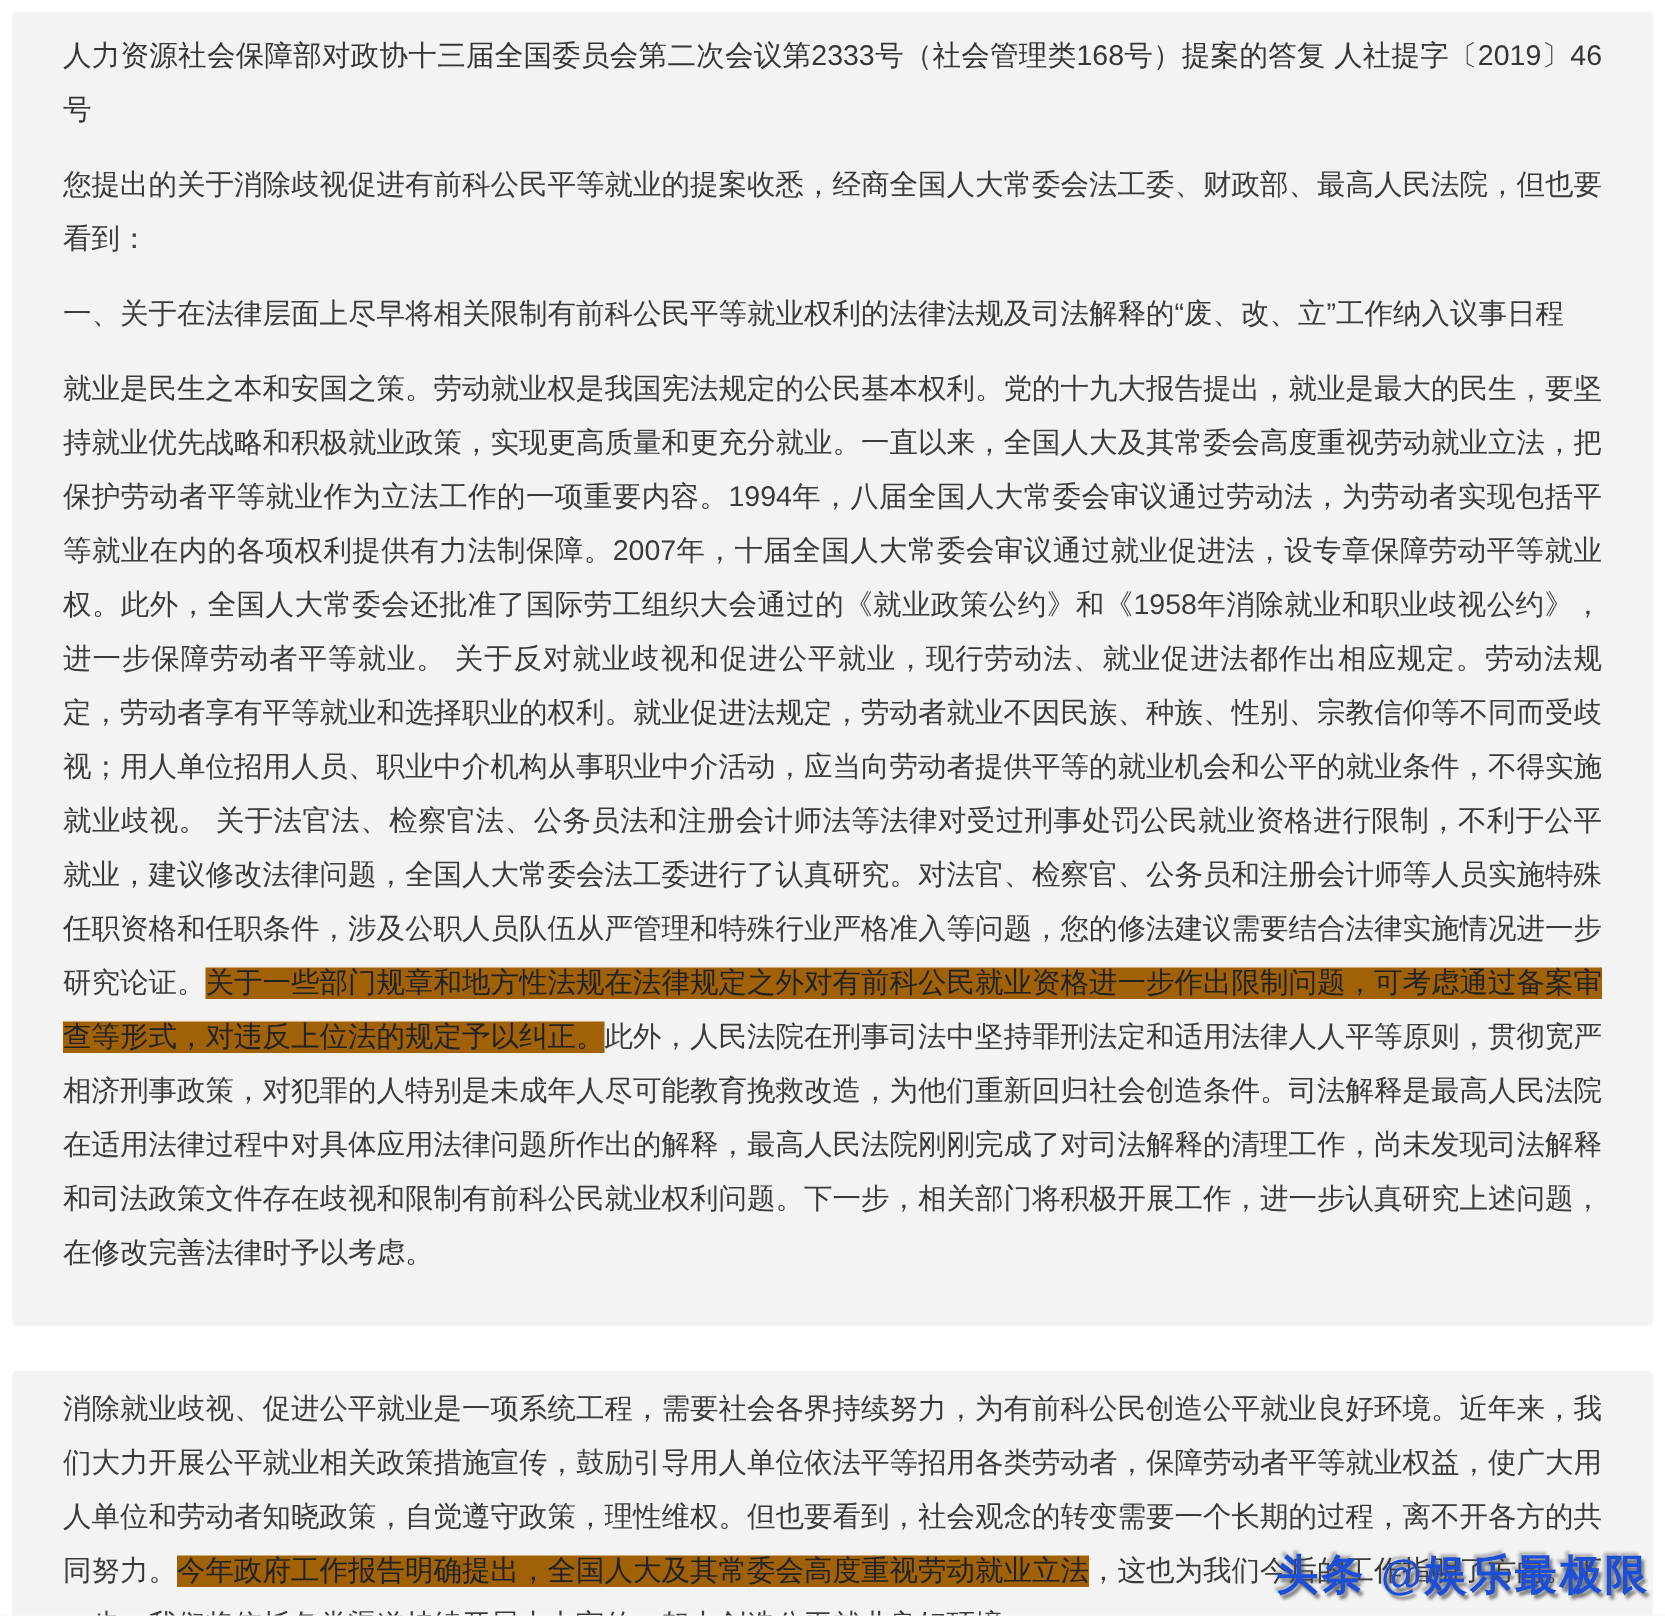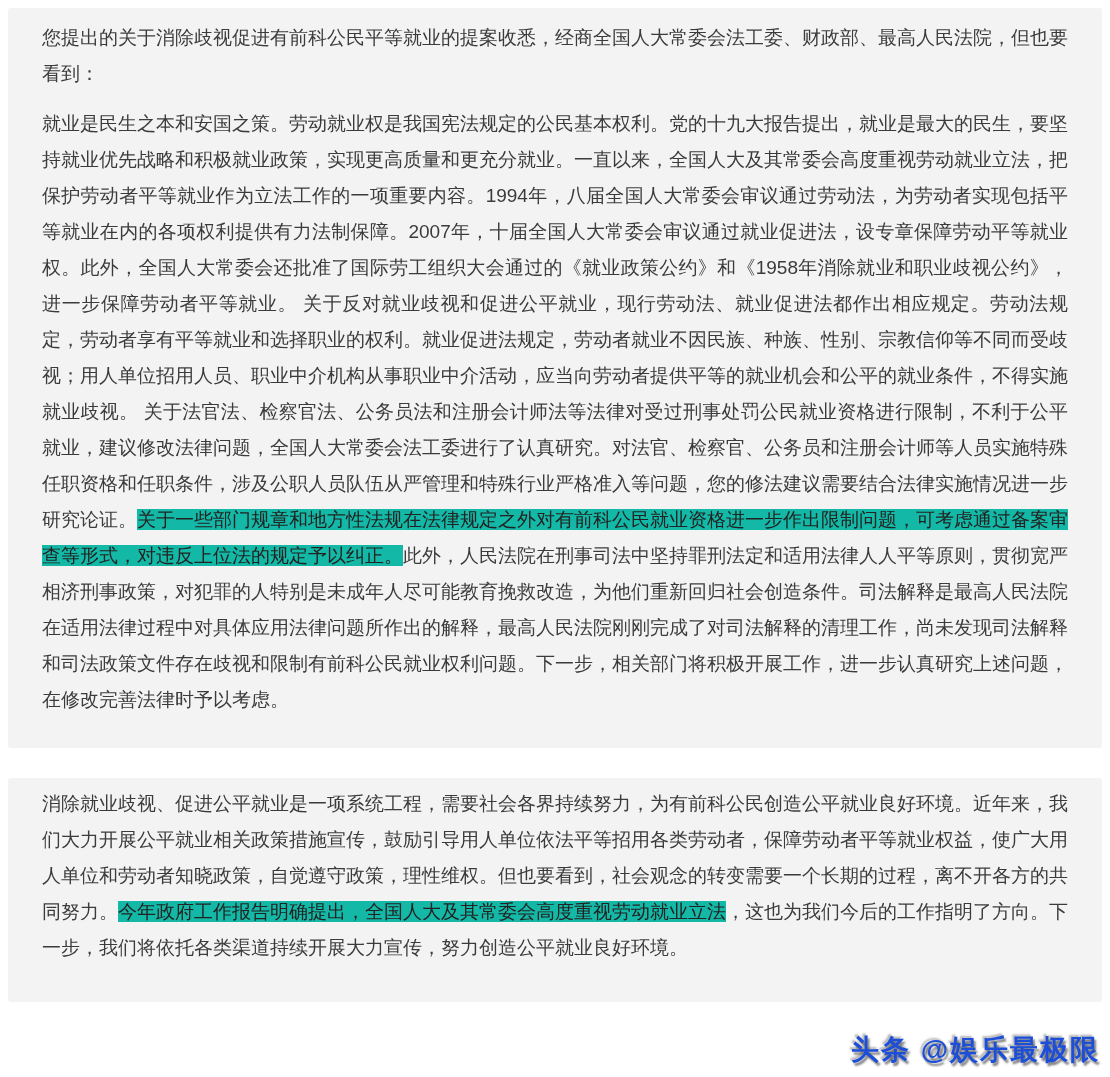--- a/index.html
+++ b/index.html
@@ -19,41 +19,43 @@
     border-radius: 3px;
     padding: 12px 34px 16px;
     font-size: 19px;
     line-height: 36px;
     text-align: justify;
   }
   .block-2 { margin-top: 30px; padding-top: 8px; padding-bottom: 22px; }
   .block p { margin: 0 0 14px; }
   .doc-title { margin: 6px 0 21px; color: #353535; }
   .body-para { margin-bottom: 0; }
-  .hl { background: #14b8a6; color: #222222; }
+  .hl { background: #a16207; color: #222222; }
   .watermark {
     position: absolute;
     right: 10px;
     bottom: 16px;
     font-size: 28px;
     font-weight: bold;
     letter-spacing: 2px;
     color: #1d4ed8;
     text-shadow: 2px 3px 2px rgba(70,70,70,0.65), -2px -2px 2px rgba(70,70,70,0.40);
     white-space: nowrap;
     text-align: center;
   }
 </style>
 </head>
 <body>
 
 <div class="page">
 
   <section class="block block-1">
+    <p class="doc-title">人力资源社会保障部对政协十三届全国委员会第二次会议第2333号（社会管理类168号）提案的答复 人社提字〔2019〕46号</p>
     <p class="intro">您提出的关于消除歧视促进有前科公民平等就业的提案收悉，经商全国人大常委会法工委、财政部、最高人民法院，但也要看到：</p>
+    <p class="section-heading">一、关于在法律层面上尽早将相关限制有前科公民平等就业权利的法律法规及司法解释的“废、改、立”工作纳入议事日程</p>
     <p class="body-para"><span>就业是民生之本和安国之策。劳动就业权是我国宪法规定的公民基本权利。党的十九大报告提出，就业是最大的民生，要坚持就业优先战略和积极就业政策，实现更高质量和更充分就业。一直以来，全国人大及其常委会高度重视劳动就业立法，把保护劳动者平等就业作为立法工作的一项重要内容。1994年，八届全国人大常委会审议通过劳动法，为劳动者实现包括平等就业在内的各项权利提供有力法制保障。2007年，十届全国人大常委会审议通过就业促进法，设专章保障劳动平等就业权。此外，全国人大常委会还批准了国际劳工组织大会通过的《就业政策公约》和《1958年消除就业和职业歧视公约》，进一步保障劳动者平等就业。 关于反对就业歧视和促进公平就业，现行劳动法、就业促进法都作出相应规定。劳动法规定，劳动者享有平等就业和选择职业的权利。就业促进法规定，劳动者就业不因民族、种族、性别、宗教信仰等不同而受歧视；用人单位招用人员、职业中介机构从事职业中介活动，应当向劳动者提供平等的就业机会和公平的就业条件，不得实施就业歧视。 关于法官法、检察官法、公务员法和注册会计师法等法律对受过刑事处罚公民就业资格进行限制，不利于公平就业，建议修改法律问题，全国人大常委会法工委进行了认真研究。对法官、检察官、公务员和注册会计师等人员实施特殊任职资格和任职条件，涉及公职人员队伍从严管理和特殊行业严格准入等问题，您的修法建议需要结合法律实施情况进一步研究论证。</span><span class="hl">关于一些部门规章和地方性法规在法律规定之外对有前科公民就业资格进一步作出限制问题，可考虑通过备案审查等形式，对违反上位法的规定予以纠正。</span><span>此外，人民法院在刑事司法中坚持罪刑法定和适用法律人人平等原则，贯彻宽严相济刑事政策，对犯罪的人特别是未成年人尽可能教育挽救改造，为他们重新回归社会创造条件。司法解释是最高人民法院在适用法律过程中对具体应用法律问题所作出的解释，最高人民法院刚刚完成了对司法解释的清理工作，尚未发现司法解释和司法政策文件存在歧视和限制有前科公民就业权利问题。下一步，相关部门将积极开展工作，进一步认真研究上述问题，在修改完善法律时予以考虑。</span></p>
   </section>
 
   <section class="block block-2">
     <p class="body-para"><span>消除就业歧视、促进公平就业是一项系统工程，需要社会各界持续努力，为有前科公民创造公平就业良好环境。近年来，我们大力开展公平就业相关政策措施宣传，鼓励引导用人单位依法平等招用各类劳动者，保障劳动者平等就业权益，使广大用人单位和劳动者知晓政策，自觉遵守政策，理性维权。但也要看到，社会观念的转变需要一个长期的过程，离不开各方的共同努力。</span><span class="hl">今年政府工作报告明确提出，全国人大及其常委会高度重视劳动就业立法</span><span>，这也为我们今后的工作指明了方向。下一步，我们将依托各类渠道持续开展大力宣传，努力创造公平就业良好环境。</span></p>
 
   </section>
 
   <div class="watermark">头条 @娱乐最极限</div>
 

